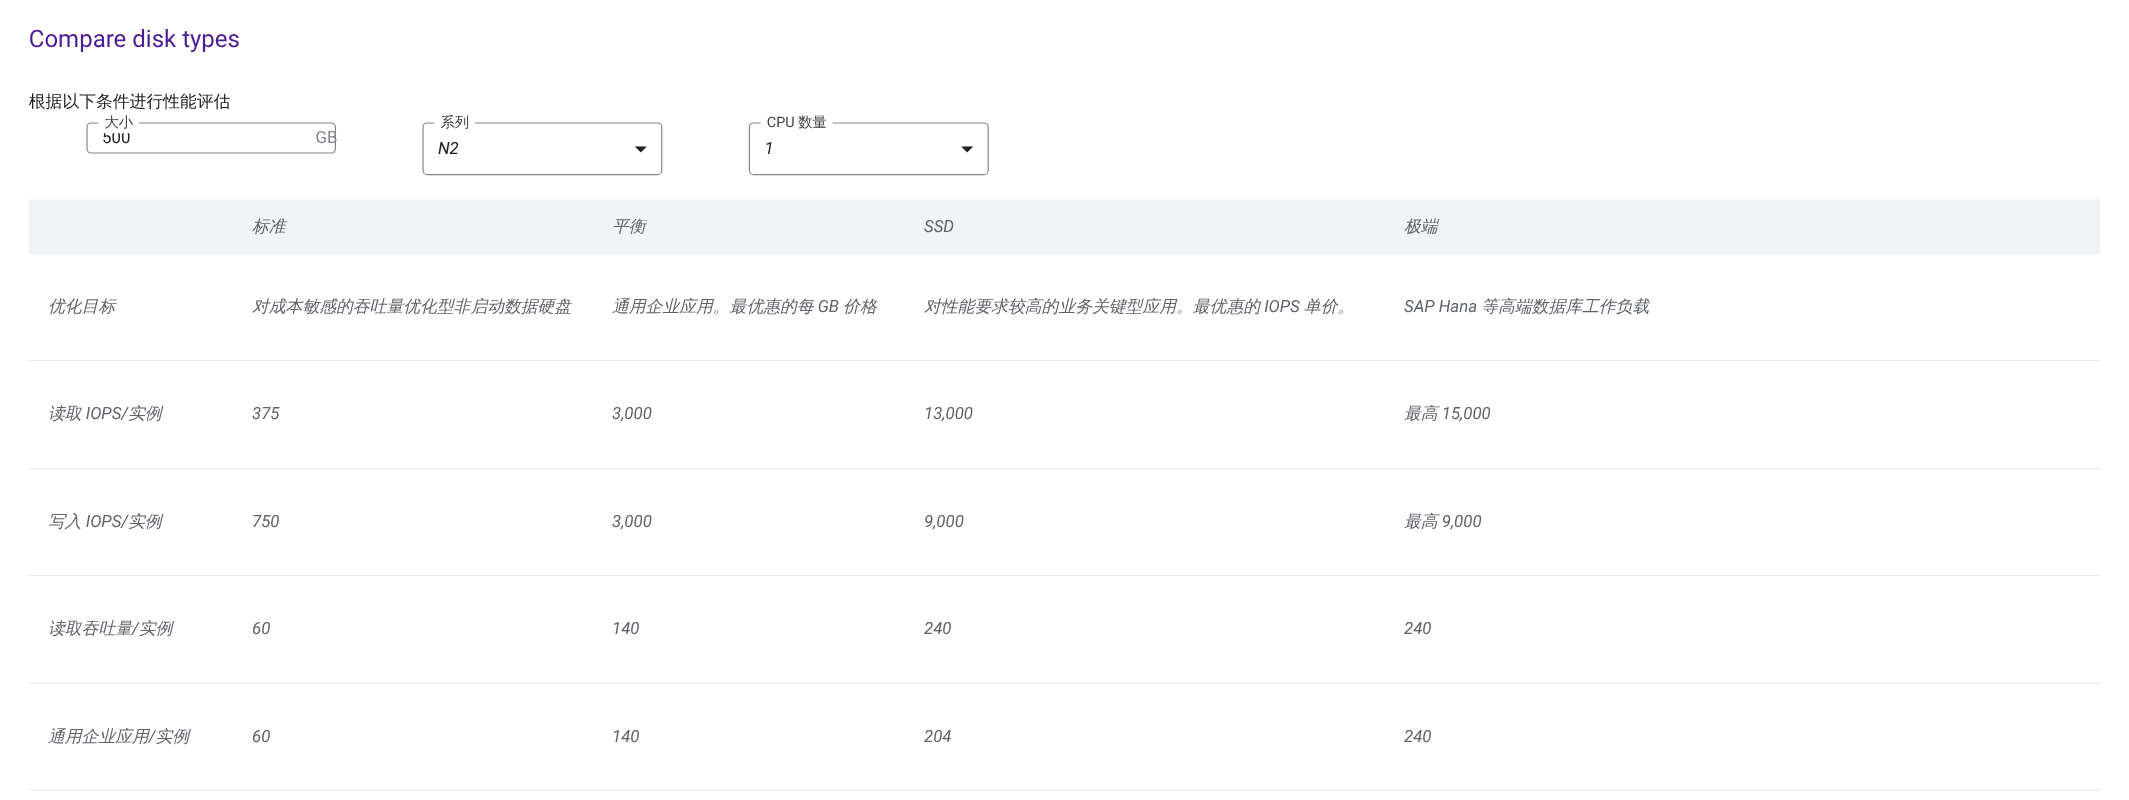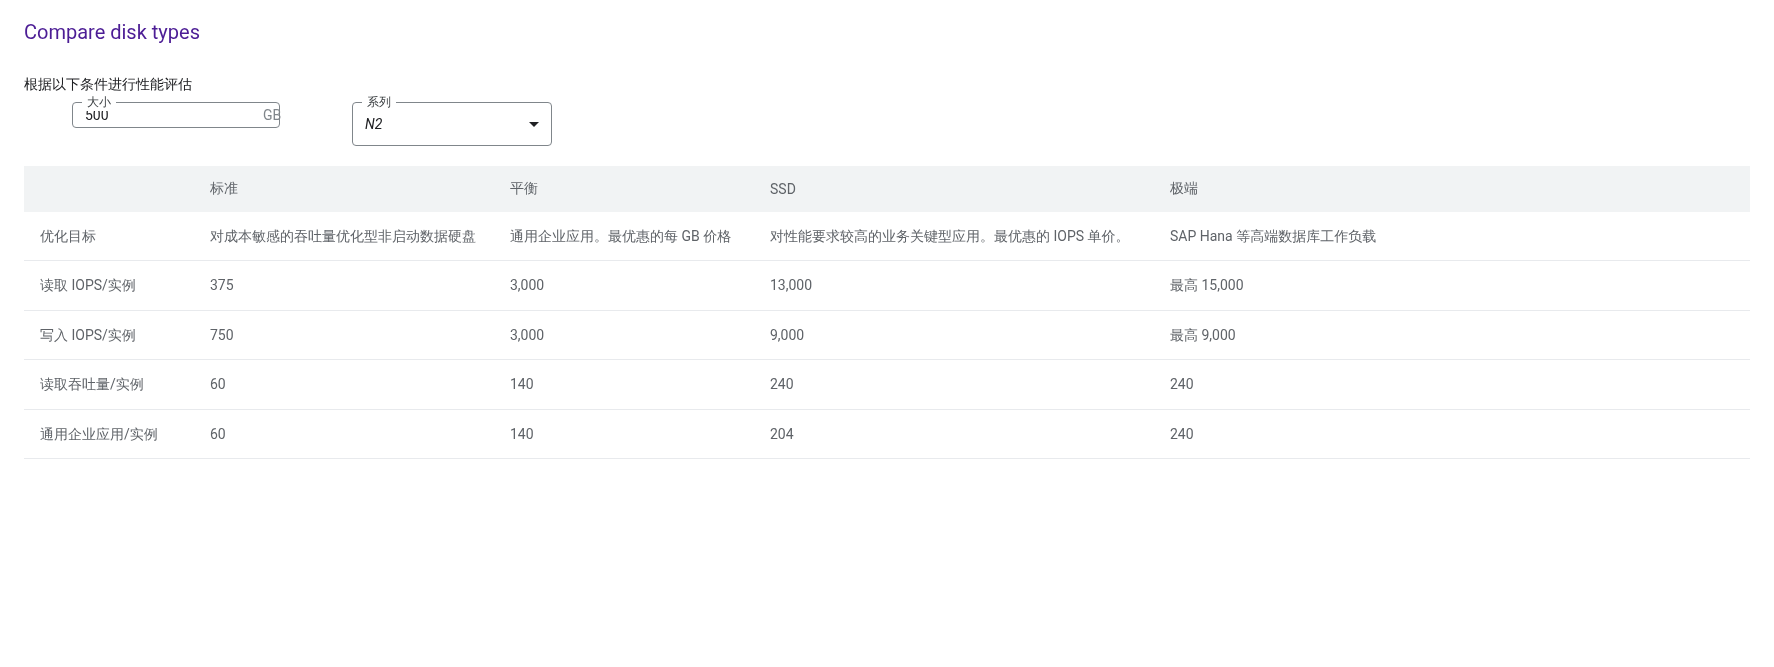--- a/index.html
+++ b/index.html
@@ -89,36 +89,37 @@
       width: 0;
       height: 0;
       border-left: 5px solid transparent;
       border-right: 5px solid transparent;
       border-top: 5px solid #202124;
     }
     .comparison-table {
       width: 100%;
       border-collapse: collapse;
       margin-top: 8px;
+      font-style: italic;
     }
     .comparison-table thead tr {
       background: #f1f3f4;
     }
     .comparison-table th {
       text-align: left;
       font-weight: 400;
       font-size: 14px;
       color: #5f6368;
       padding: 14px 16px;
     }
     .comparison-table th:first-child {
       width: 170px;
     }
     .comparison-table td {
-      padding: 13px 16px;
+      padding: 33px 16px;
       font-size: 14px;
       color: #5f6368;
       border-bottom: 1px solid #e8eaed;
       vertical-align: top;
       line-height: 1.6;
     }
     .comparison-table td:first-child {
       width: 170px;
     }
     .col-std { width: 300px; }
@@ -142,20 +143,27 @@
   </div>
 
   <div class="field-wrapper">
     <span class="field-label">系列</span>
     <div class="select-field">
       <span>N2</span>
       <span class="dropdown-icon"></span>
     </div>
   </div>
 
+  <div class="field-wrapper">
+    <span class="field-label">CPU 数量</span>
+    <div class="select-field">
+      <span>1</span>
+      <span class="dropdown-icon"></span>
+    </div>
+  </div>
 </div>
 
 <table class="comparison-table">
   <thead>
     <tr>
       <th></th>
       <th class="col-std">标准</th>
       <th class="col-bal">平衡</th>
       <th class="col-ssd">SSD</th>
       <th>极端</th>

